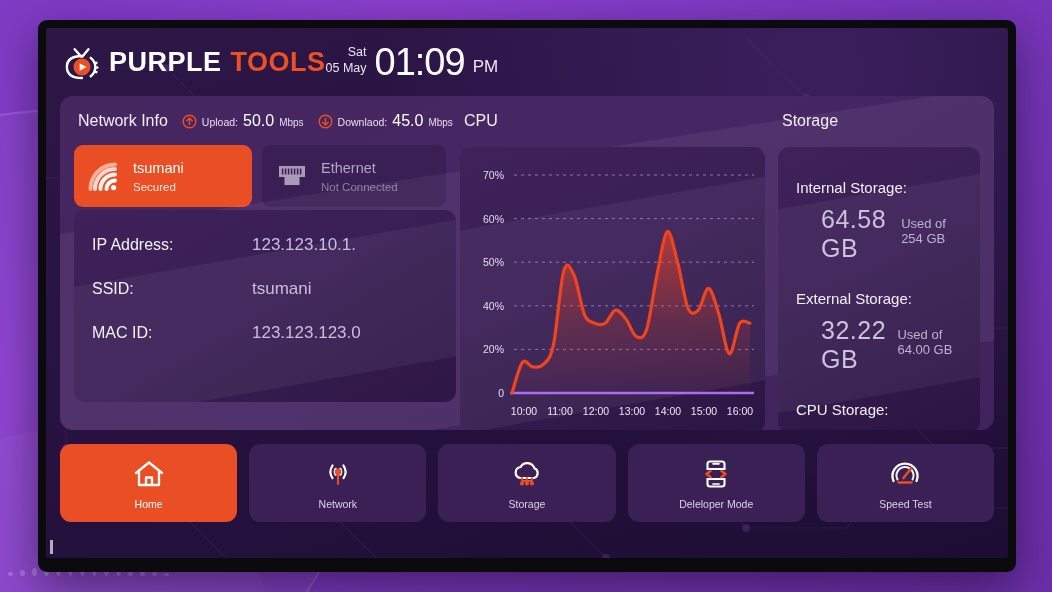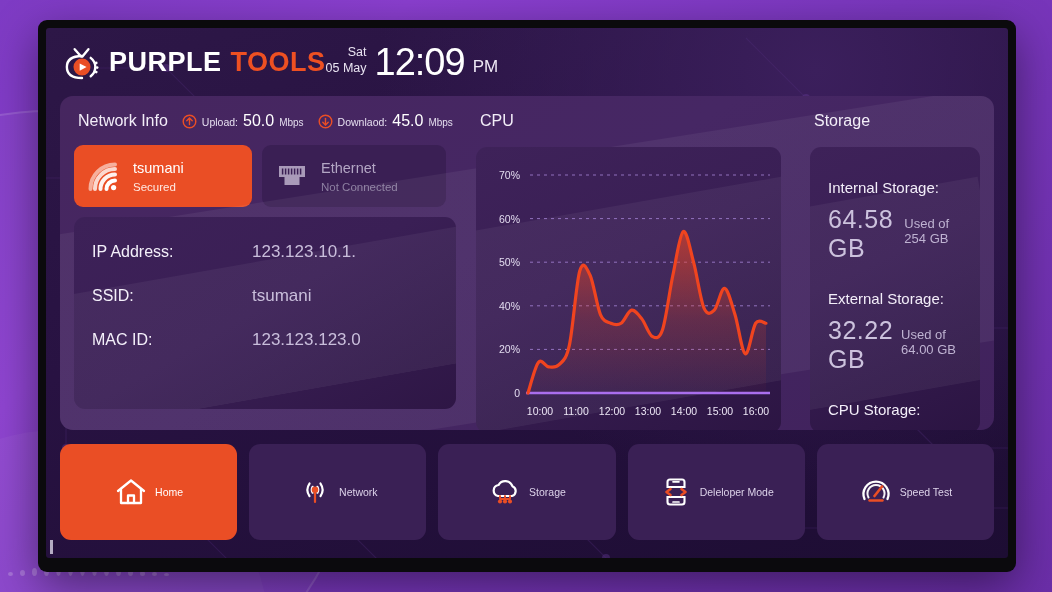--- a/index.html
+++ b/index.html
@@ -84,21 +84,21 @@
 
   
   .panel {
     position: relative;
     margin: 0 14px;
     height: 334px;
     background: linear-gradient(150deg, #46265f 0%, #462764 45%, #40225c 100%);
     border-radius: 13px;
     display: flex;
     padding: 12px 14px 14px 14px;
-    gap: 16px;
+    gap: 0;
     overflow: hidden;
   }
   .panel .sheen {
     position: absolute; left: -10%; top: 18%;
     width: 130%; height: 150%;
     background: linear-gradient(to bottom, rgba(255,255,255,0.055) 0%, rgba(255,255,255,0.055) 50%, rgba(255,255,255,0) 50.2%);
     transform: rotate(-9deg);
     pointer-events: none;
   }
 
@@ -124,21 +124,21 @@
   .netcard.idle { width: 184px; background: #3a1f54; }
   .netcard-ico { width: 36px; height: 32px; flex: 0 0 36px; }
   .netcard-t1 { font-size: 14.5px; }
   .netcard-t2 { font-size: 11.5px; margin-top: 5px; }
   .netcard.active .netcard-t1 { color: #ffffff; }
   .netcard.active .netcard-t2 { color: #ffe9e2; }
   .netcard.idle .netcard-t1 { color: #b3a6c4; }
   .netcard.idle .netcard-t2 { color: #8d7fa1; }
 
   .net-list {
-    position: relative; margin-top: 10px; height: 192px;
+    position: relative; margin-top: 3px; height: 192px;
     background: linear-gradient(150deg, #3d2158 0%, #3a1f55 48%, #2e1645 100%);
     border-radius: 11px;
     padding: 14px 18px;
     overflow: hidden;
   }
   .net-list .sheen2 {
     position: absolute; left: -10%; top: 22%; width: 130%; height: 140%;
     background: linear-gradient(to bottom, rgba(255,255,255,0.05) 0%, rgba(255,255,255,0.05) 50%, rgba(255,255,255,0) 50.2%);
     transform: rotate(-10deg); pointer-events: none;
   }
@@ -171,34 +171,34 @@
     padding: 32px 18px; overflow: hidden;
   }
   .storage-box .sheen4 {
     position: absolute; left: -10%; top: 16%; width: 130%; height: 140%;
     background: linear-gradient(to bottom, rgba(255,255,255,0.05) 0%, rgba(255,255,255,0.05) 50%, rgba(255,255,255,0) 50.2%);
     transform: rotate(-10deg); pointer-events: none;
   }
   .st-item { position: relative; margin-bottom: 27px; }
   .st-item:last-child { margin-bottom: 0; }
   .st-label { color: #f3eef9; font-size: 15px; }
-  .st-line { display: flex; align-items: baseline; gap: 8px; margin-top: 9px; }
+  .st-line { display: flex; align-items: baseline; gap: 8px; margin-top: 9px; margin-left: 25px; }
   .st-big { color: #ccc2dd; font-size: 25px; letter-spacing: .5px; }
   .st-sub { color: #bfb3d2; font-size: 13px; }
 
   
   .nav {
     position: relative;
     margin: 14px 14px 0 14px;
     display: flex; gap: 12px;
   }
   .nav-item {
-    flex: 1; height: 96px; border-radius: 11px;
+    flex: 1; height: 78px; border-radius: 11px;
     background: #3a2055;
-    display: flex; flex-direction: row; align-items: center; justify-content: center;
+    display: flex; flex-direction: column; align-items: center; justify-content: center;
     gap: 7px;
   }
   .nav-item.active { background: #ea4e25; }
   .nav-ico { width: 34px; height: 34px; }
   .nav-lbl { font-size: 10.5px; color: #ddd3ea; }
   .nav-item.active .nav-lbl { color: #ffffff; }
 </style>
 </head>
 <body>
 
@@ -275,21 +275,21 @@
           <span class="logo-purple">PURPLE</span>
           <span class="logo-tools">TOOLS</span>
         </div>
       </div>
 
       <div class="clock">
         <div class="clock-date">
           <span>Sat</span>
           <span>05 May</span>
         </div>
-        <div class="clock-time">12:09</div>
+        <div class="clock-time">01:09</div>
         <div class="clock-ampm">PM</div>
       </div>
     </div>
 
     <div class="panel">
       <div class="sheen"></div>
 
       <div class="col-network">
         <div class="net-head">
           <div class="sec-title">Network Info</div>

